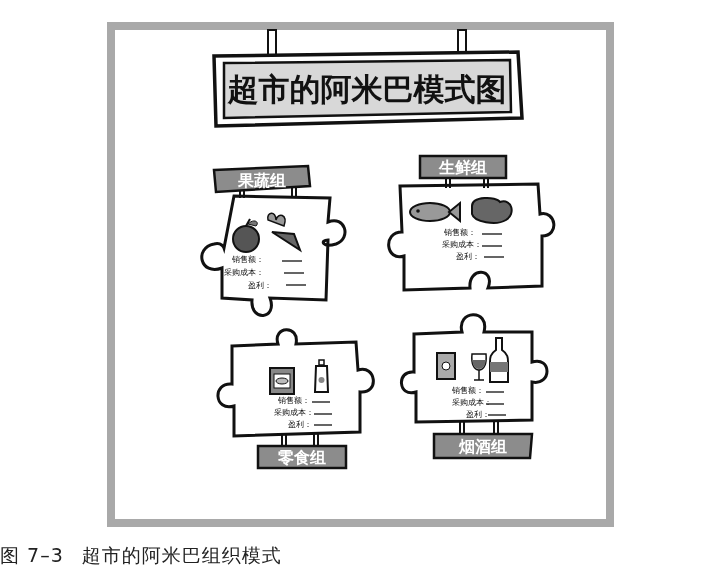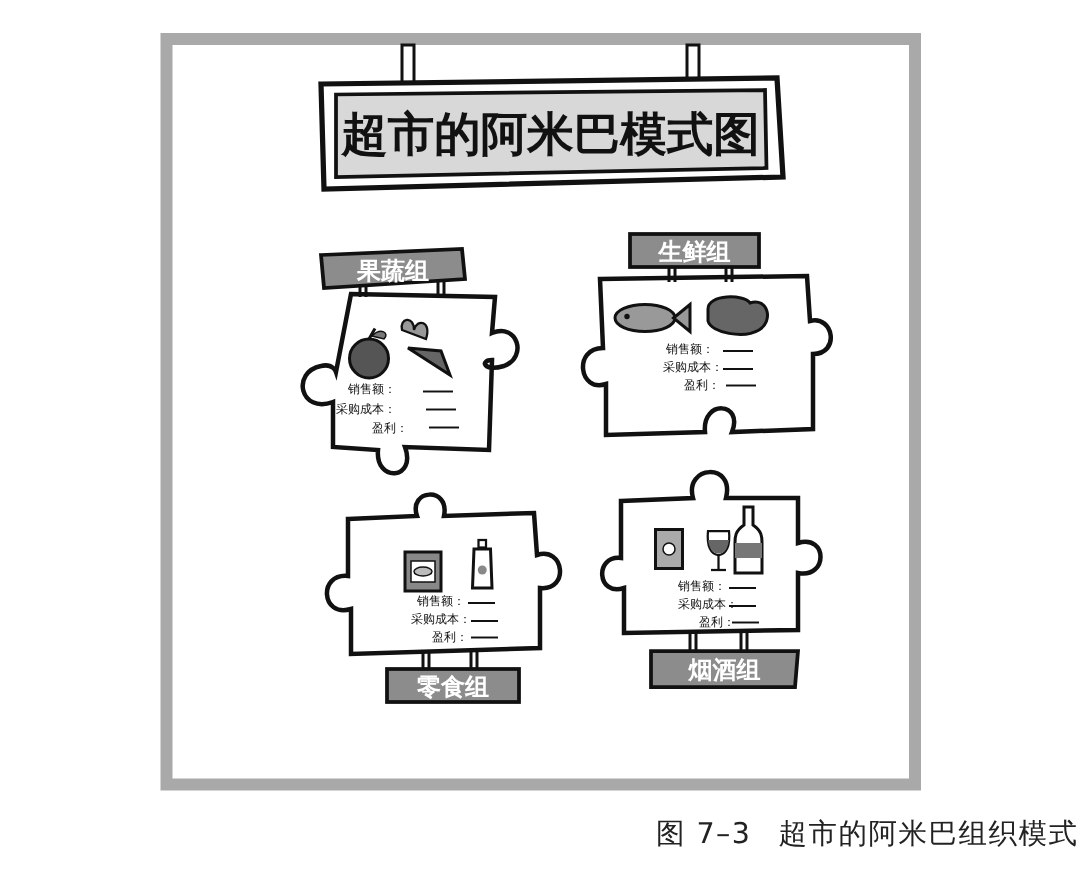--- a/index.html
+++ b/index.html
@@ -1,19 +1,19 @@
 <!DOCTYPE html>
 <html><head>
 <meta charset="utf-8">
 <style>
   html, body { margin:0; padding:0; background:#ffffff; }
   body { width:719px; height:587px; position:relative; overflow:hidden; font-family:"DejaVu Sans", sans-serif; }
   .frame { position:absolute; left:107px; top:22px; width:491px; height:489px; border:8px solid #a9a9a9; background:#ffffff; }
   .canvas { position:absolute; left:0; top:0; width:719px; height:587px; }
-  .caption { position:absolute; left:0; width:719px; top:543px; text-align:right; font-size:19px; color:#222; letter-spacing:1px; font-family:"DejaVu Sans", sans-serif; }
+  .caption { position:absolute; left:0; width:719px; top:543px; text-align:left; font-size:19px; color:#222; letter-spacing:1px; font-family:"DejaVu Sans", sans-serif; }
   .caption .num { margin-right:18px; }
   svg text { font-family:"DejaVu Sans", sans-serif; }
 </style>
 </head>
 <body>
 
 <div class="frame"></div>
 
 <svg class="canvas" width="719" height="587" viewBox="0 0 719 587" xmlns="http://www.w3.org/2000/svg">
 

